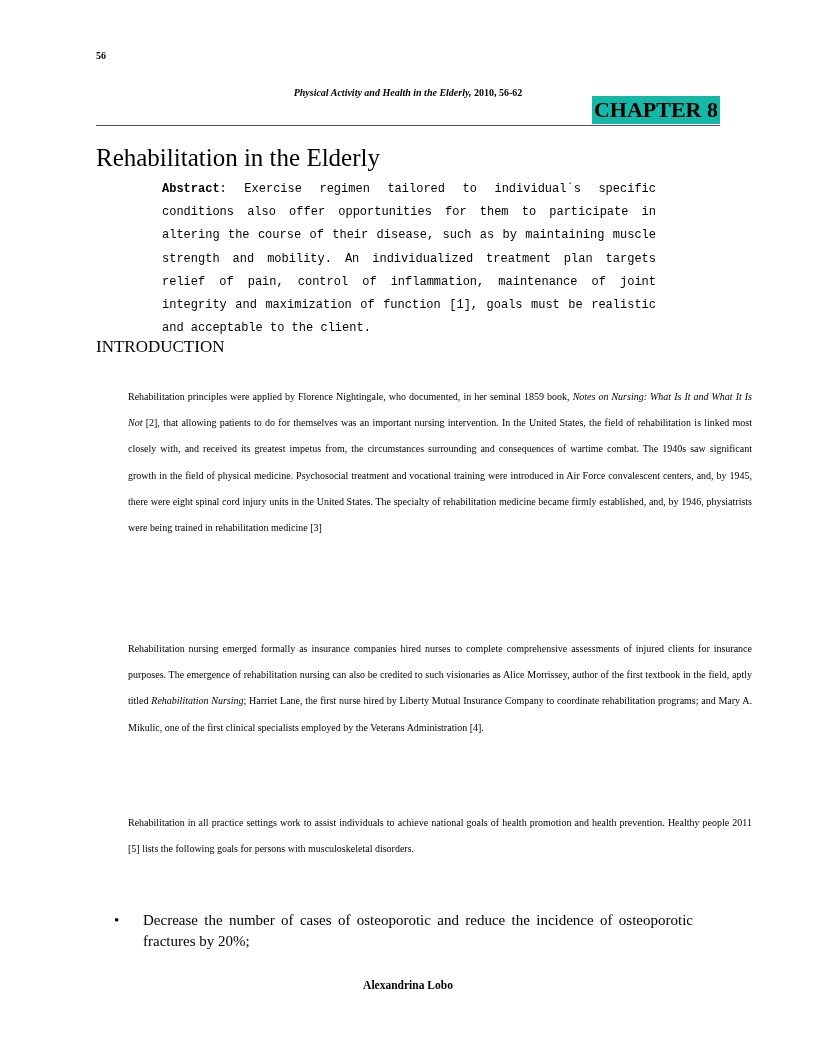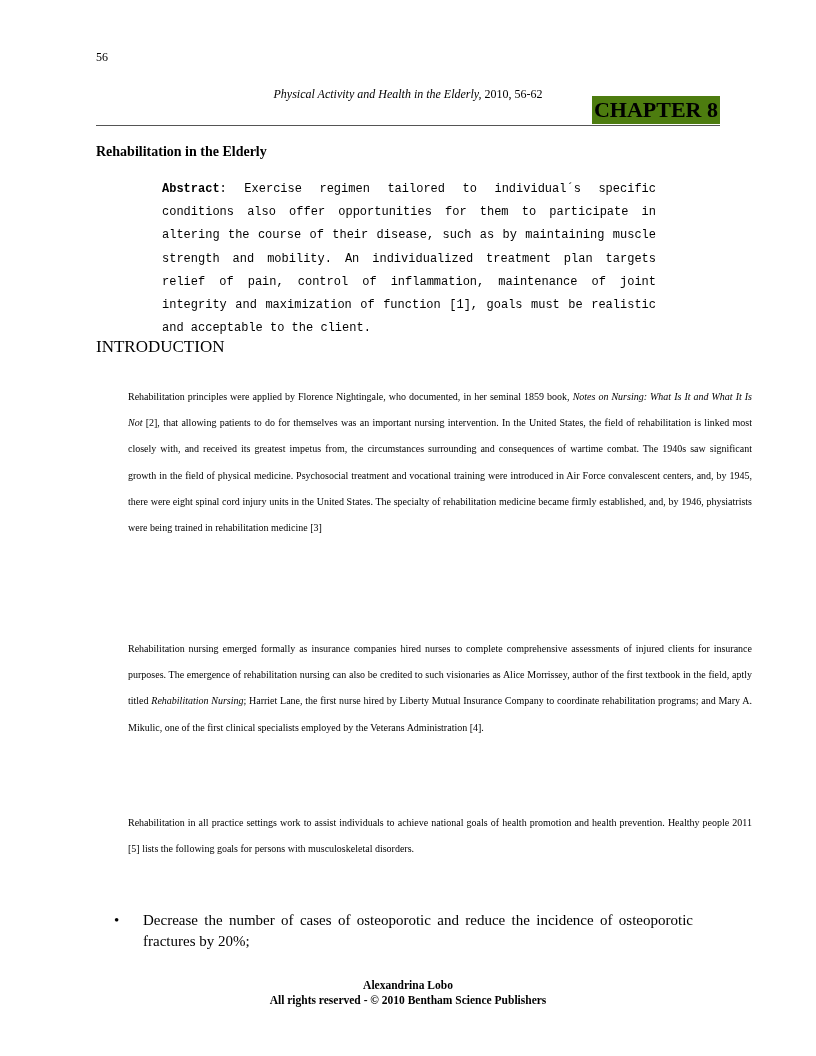--- a/index.html
+++ b/index.html
@@ -1,23 +1,23 @@
 <!DOCTYPE html>
 <html><head>
 <meta charset="utf-8">
 <style>
   html, body { margin: 0; padding: 0; background: #ffffff; }
   body { width: 816px; height: 1056px; position: relative; overflow: hidden; font-family: "Liberation Serif", "DejaVu Serif", serif; color: #000; }
-  .running-head { position: absolute; top: 50px; left: 96px; width: 624px; height: 16px; font-size: 12px; font-weight: normal; }
+  .running-head { position: absolute; top: 50px; left: 96px; width: 624px; height: 16px; font-size: 10px; font-weight: bold; }
   .running-head .page-num { position: absolute; left: 0; top: 0; }
   .running-head .journal { position: absolute; left: 0; right: 0; text-align: center; top: 0; margin-top: 37px; }
   .running-head .journal i { font-style: italic; }
-  .chapter-label { position: absolute; top: 96px; right: 96px; font-size: 22px; font-weight: bold; background: #4d7c0f; padding: 0 2px; line-height: 28px; }
+  .chapter-label { position: absolute; top: 96px; right: 96px; font-size: 22px; font-weight: bold; background: #14b8a6; padding: 0 2px; line-height: 28px; }
   .rule { position: absolute; top: 125px; left: 96px; width: 624px; height: 0; border-top: 1px solid #555; }
-  .chapter-title { position: absolute; top: 144px; left: 96px; font-size: 14px; font-weight: bold; }
+  .chapter-title { position: absolute; top: 144px; left: 96px; font-size: 25px; font-weight: normal; }
   .abstract { position: absolute; top: 178px; left: 162px; width: 494px; font-size: 12px; line-height: 23.2px; text-align: justify; font-family: Liberation Mono, monospace; }
   .abstract b { font-weight: bold; }
   .section-heading { position: absolute; top: 337px; left: 96px; font-size: 17px; font-weight: normal; }
   .para { position: absolute; left: 96px; width: 624px; font-size: 10px; line-height: 26.2px; text-align: justify; margin-left: 32px; }
   .p1 { top: 384px; }
   .p2 { top: 636px; }
   .p3 { top: 810px; }
   .bullet-item { position: absolute; top: 910px; left: 96px; width: 624px; font-size: 15px; line-height: 21px; }
   .bullet-item .bullet { position: absolute; left: 18px; top: 0; }
   .bullet-item .text { margin-left: 47px; width: 550px; text-align: justify; text-align-last: left; }
@@ -46,14 +46,13 @@
 
 <div class="para p3">Rehabilitation in all practice settings work to assist individuals to achieve national goals of health promotion and health prevention. Healthy people 2011 [5] lists the following goals for persons with musculoskeletal disorders.</div>
 
 <div class="bullet-item">
   <span class="bullet">•</span>
   <div class="text">Decrease the number of cases of osteoporotic and reduce the incidence of osteoporotic fractures by 20%;</div>
 </div>
 
 <div class="footer">
   <div>Alexandrina Lobo</div>
-  <div>All rights reserved - © 2010 Bentham Science Publishers</div>
 </div>
 
 </body></html>

